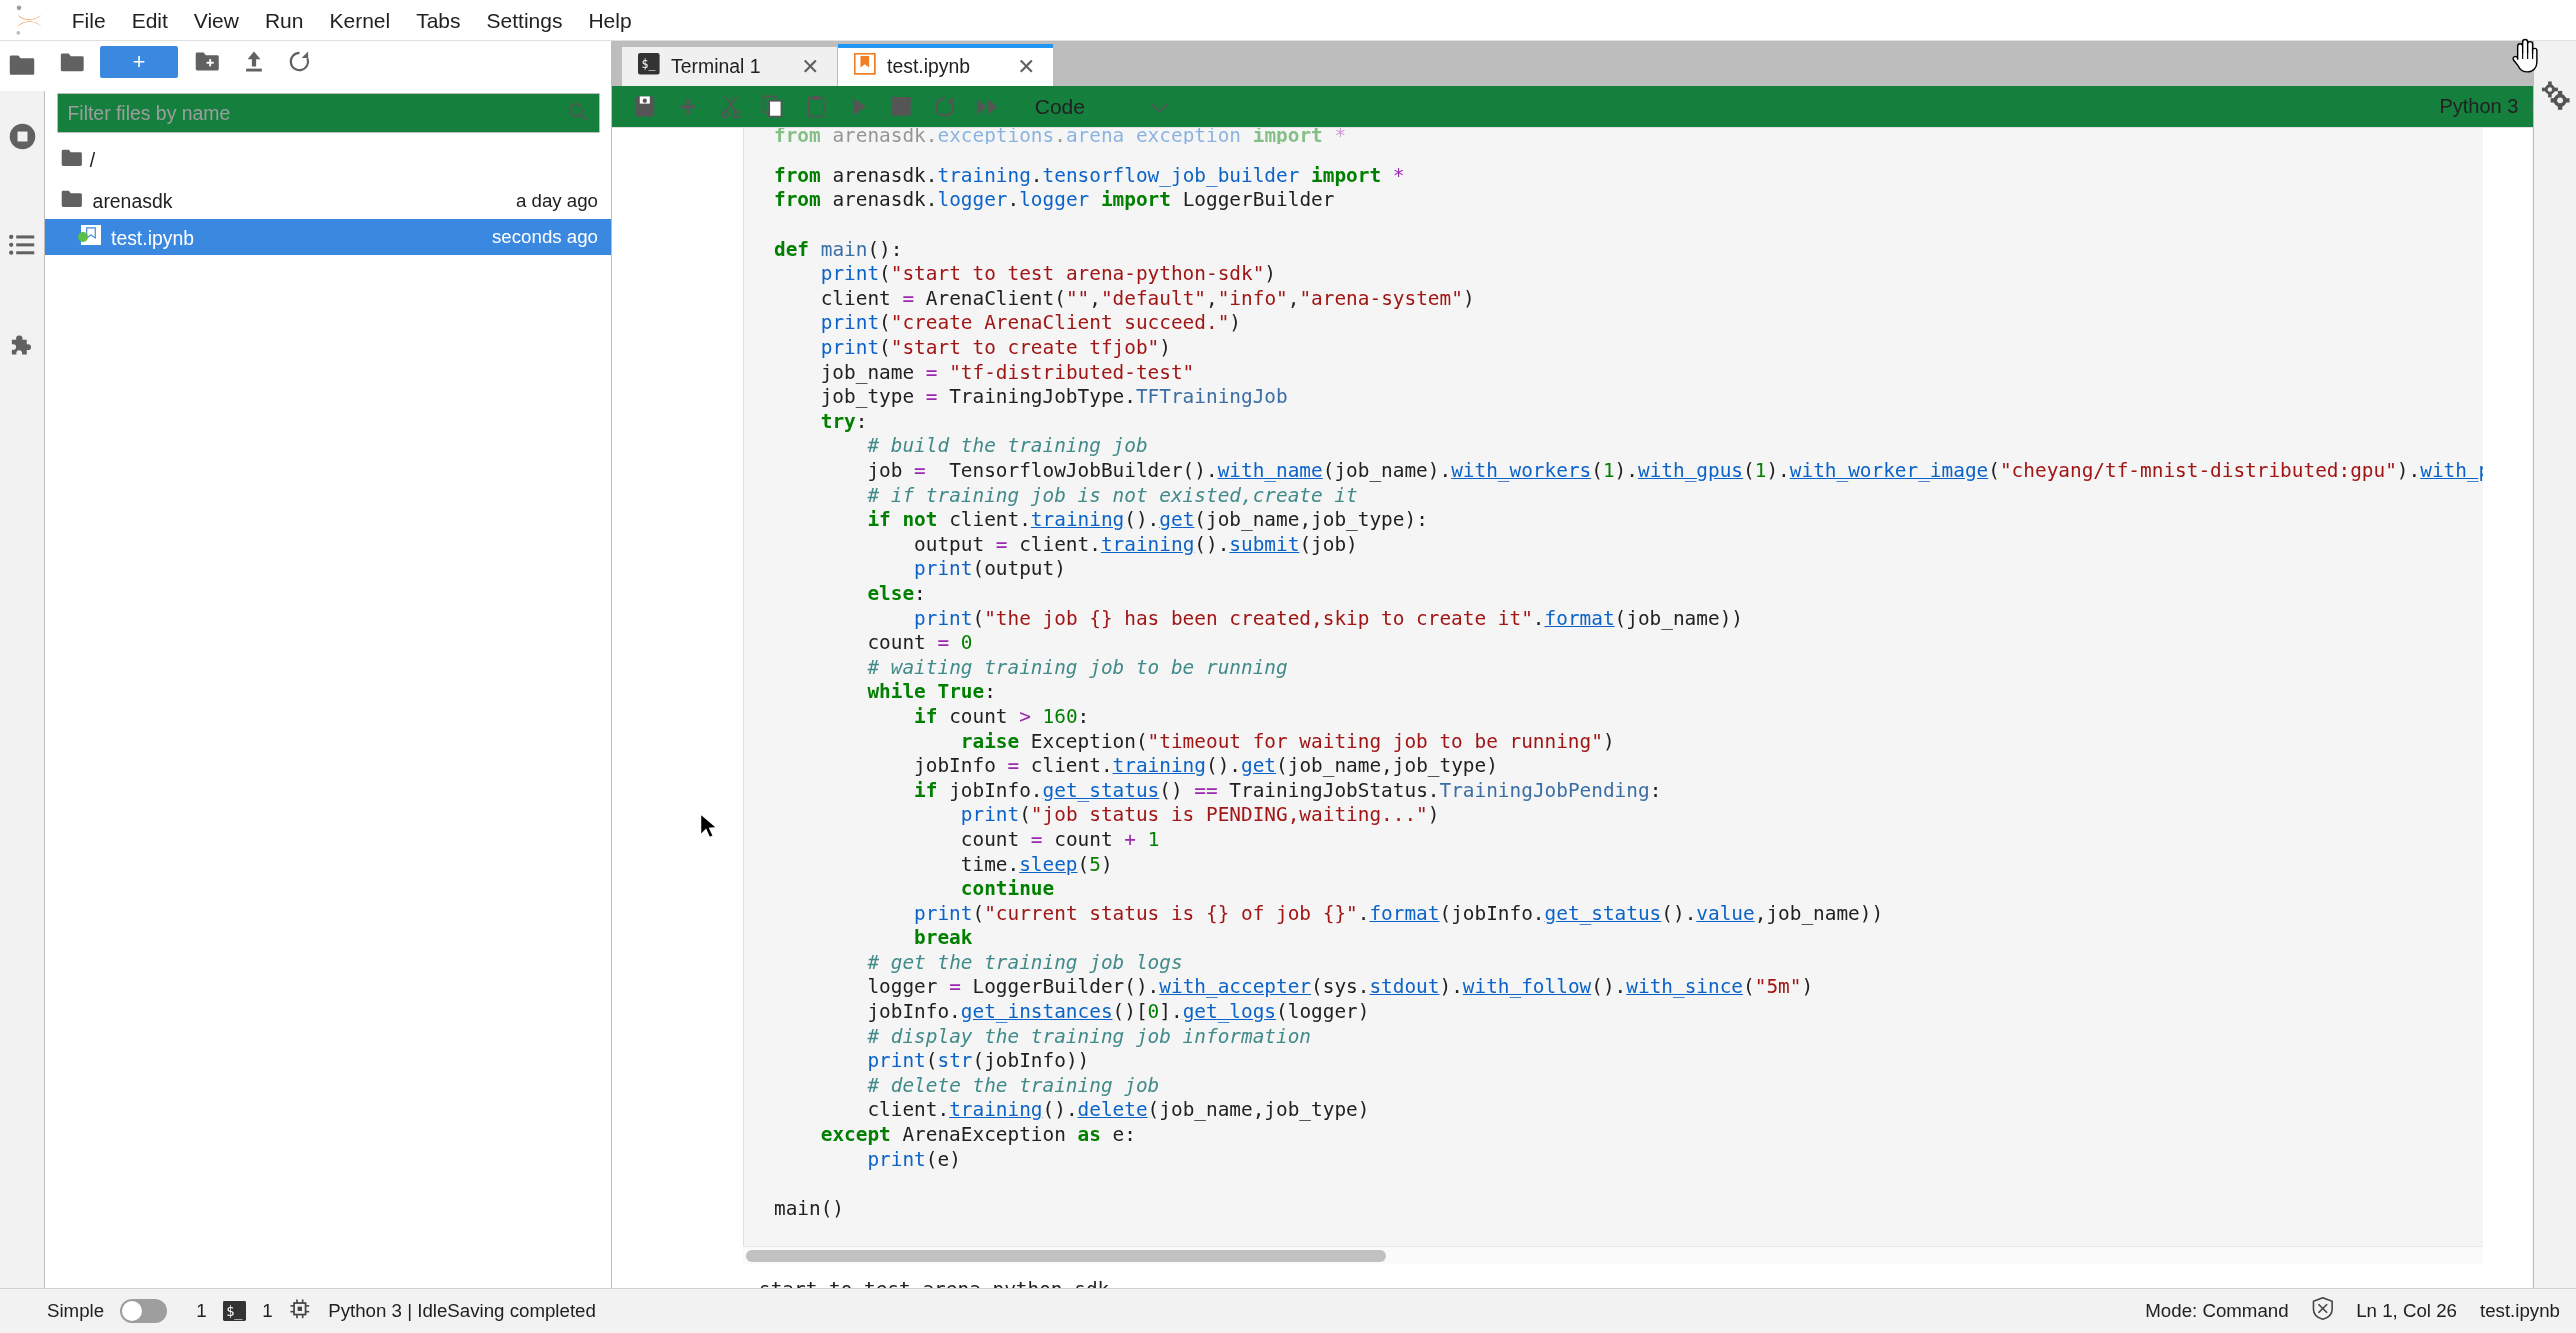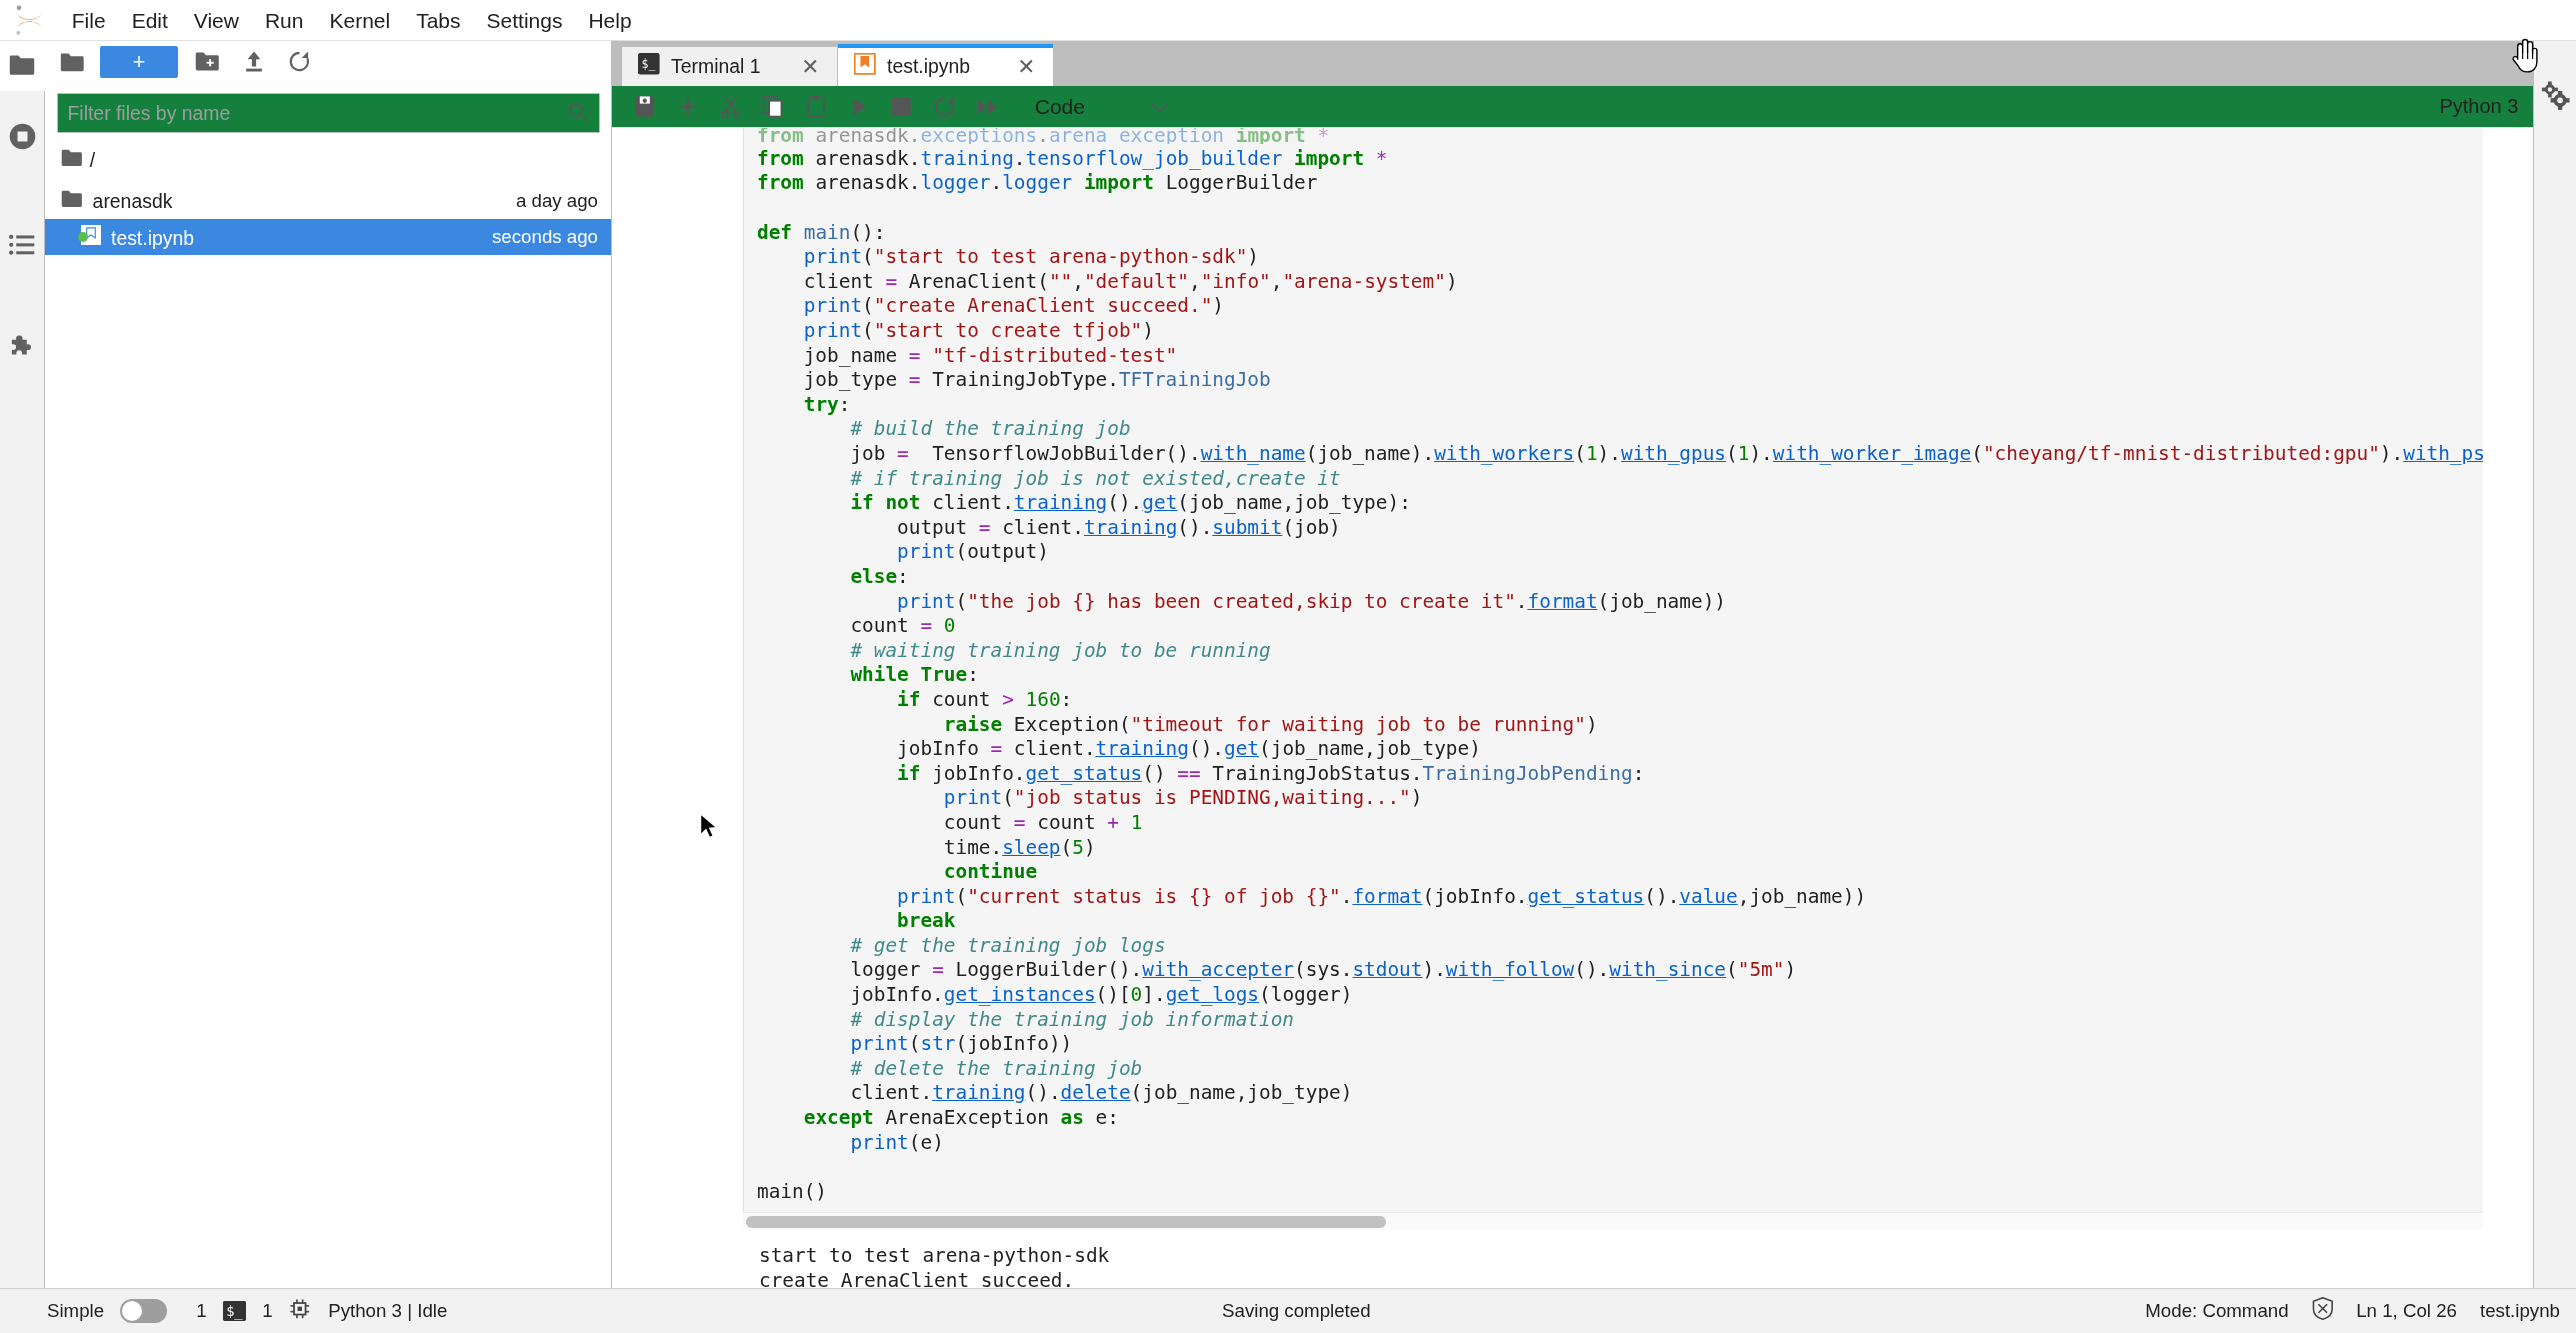--- a/index.html
+++ b/index.html
@@ -125,21 +125,21 @@
   .nbbody { flex: 1; background: #fff; position: relative; overflow: hidden; min-height: 0; }
   .nbscroll { position: absolute; inset: 0; padding-left: 0; }
 
   .cell {
     margin-left: 131px; margin-right: 93px; background: #f5f5f5;
     border-left: 1.4px solid #e0e0e0; position: relative;
   }
   .cellinner { padding: 0 0 0 13px; overflow: hidden; position: relative; }
   pre.code {
     font-family: "DejaVu Sans Mono", monospace; font-size: 19.4px; line-height: 24.6px;
-    color: #212121; white-space: pre; margin: 0; padding: 2.9px 0 7.2px 0;
+    color: #212121; white-space: pre; margin: 17px; padding: 2.9px 0 7.2px 0;
   }
   .k { color: #007f00; font-weight: bold; }      
   .b { color: #0b63c9; }                          
   .bu { color: #0b63c9; text-decoration: underline; } 
   .s { color: #a11515; }                          
   .c { color: #418a8a; font-style: italic; }      
   .o { color: #9c27b0; }                          
   .n { color: #007f00; }                          
   .cls { color: #3a6ea5; }
 
@@ -171,21 +171,21 @@
   }
   .dockgap { position:absolute; right:0; top:0; bottom:0; width: 27px; background:#bdbdbd; }
 
   
   .statusbar {
     height: 45px; background: #f2f2f2; border-top: 0.7px solid #d0d0d0;
     display: flex; align-items: center; font-size: 18.7px; color: #212121;
     flex: 0 0 45px; padding: 0 16px 0 0;
   }
   .sb-left { display: flex; align-items: center; gap: 16px; padding-left: 47px; }
-  .sb-mid { flex: 1; display: flex; justify-content: center; }
+  .sb-mid { flex: 1; display: flex; justify-content: flex-start; }
   .sb-right { display: flex; align-items: center; gap: 23px; }
   .toggle {
     width: 47px; height: 24.5px; border-radius: 12.2px; background: #9e9e9e; position: relative;
     cursor: pointer;
   }
   .toggle .knob {
     position: absolute; left: 2.2px; top: 2.2px; width: 20px; height: 20px; border-radius: 50%;
     background: #fff;
   }
   .term-badge {

